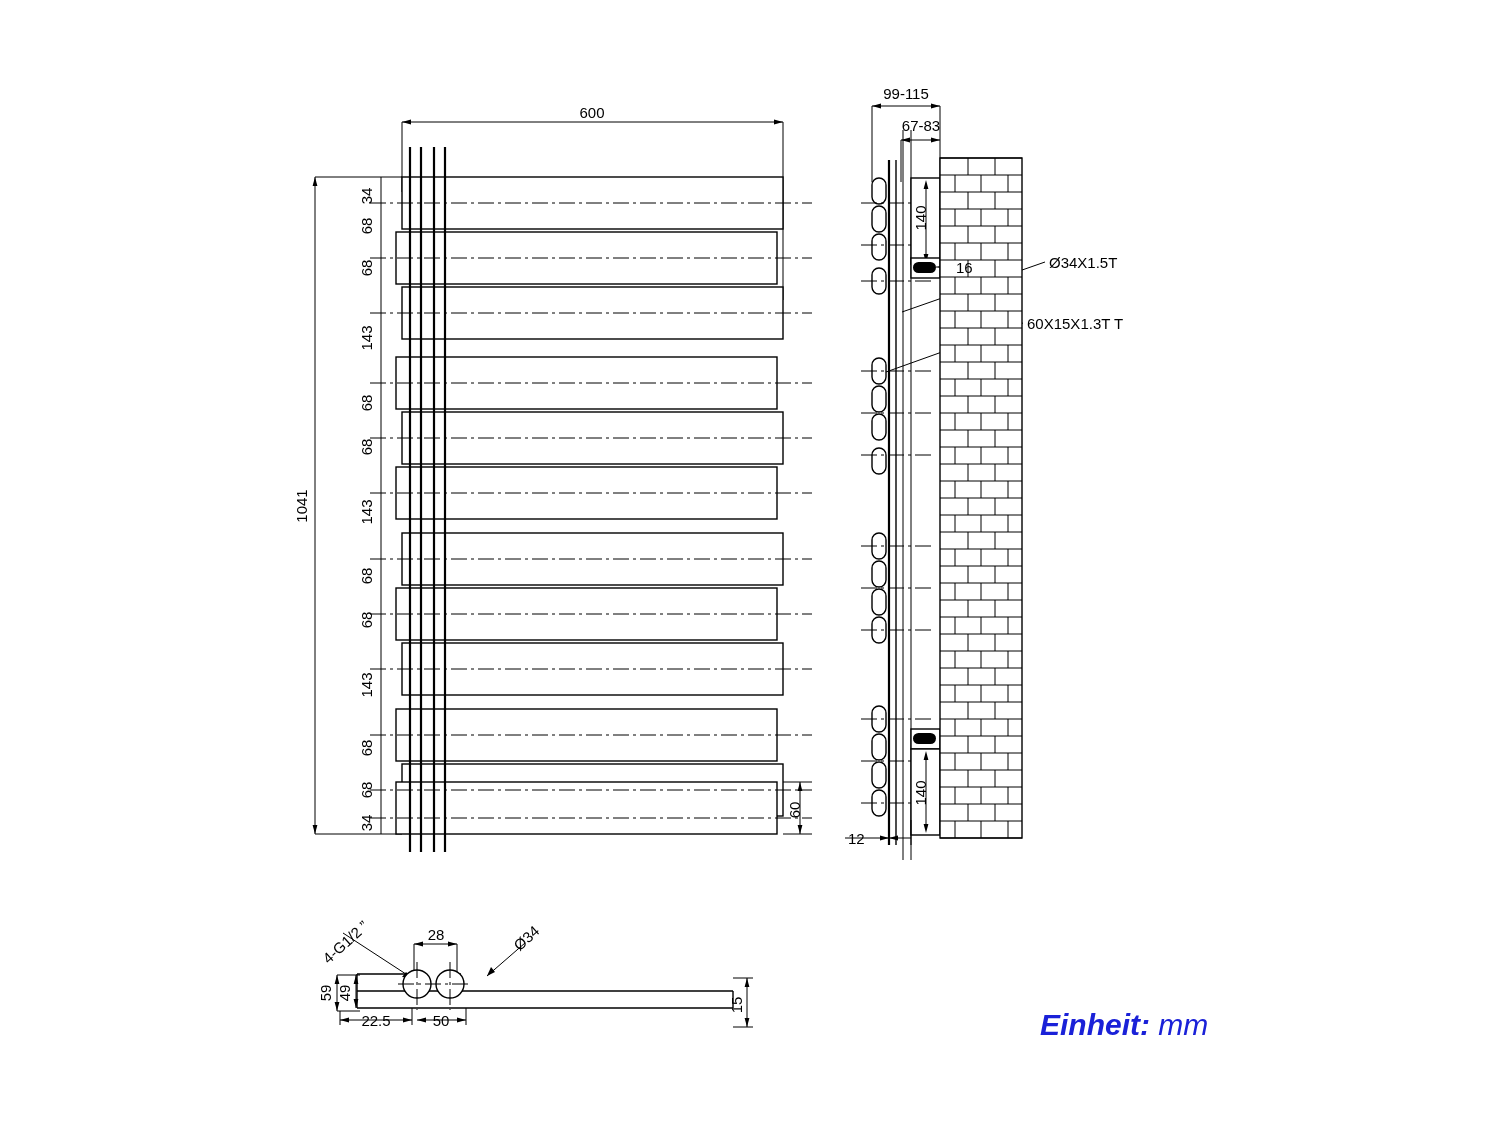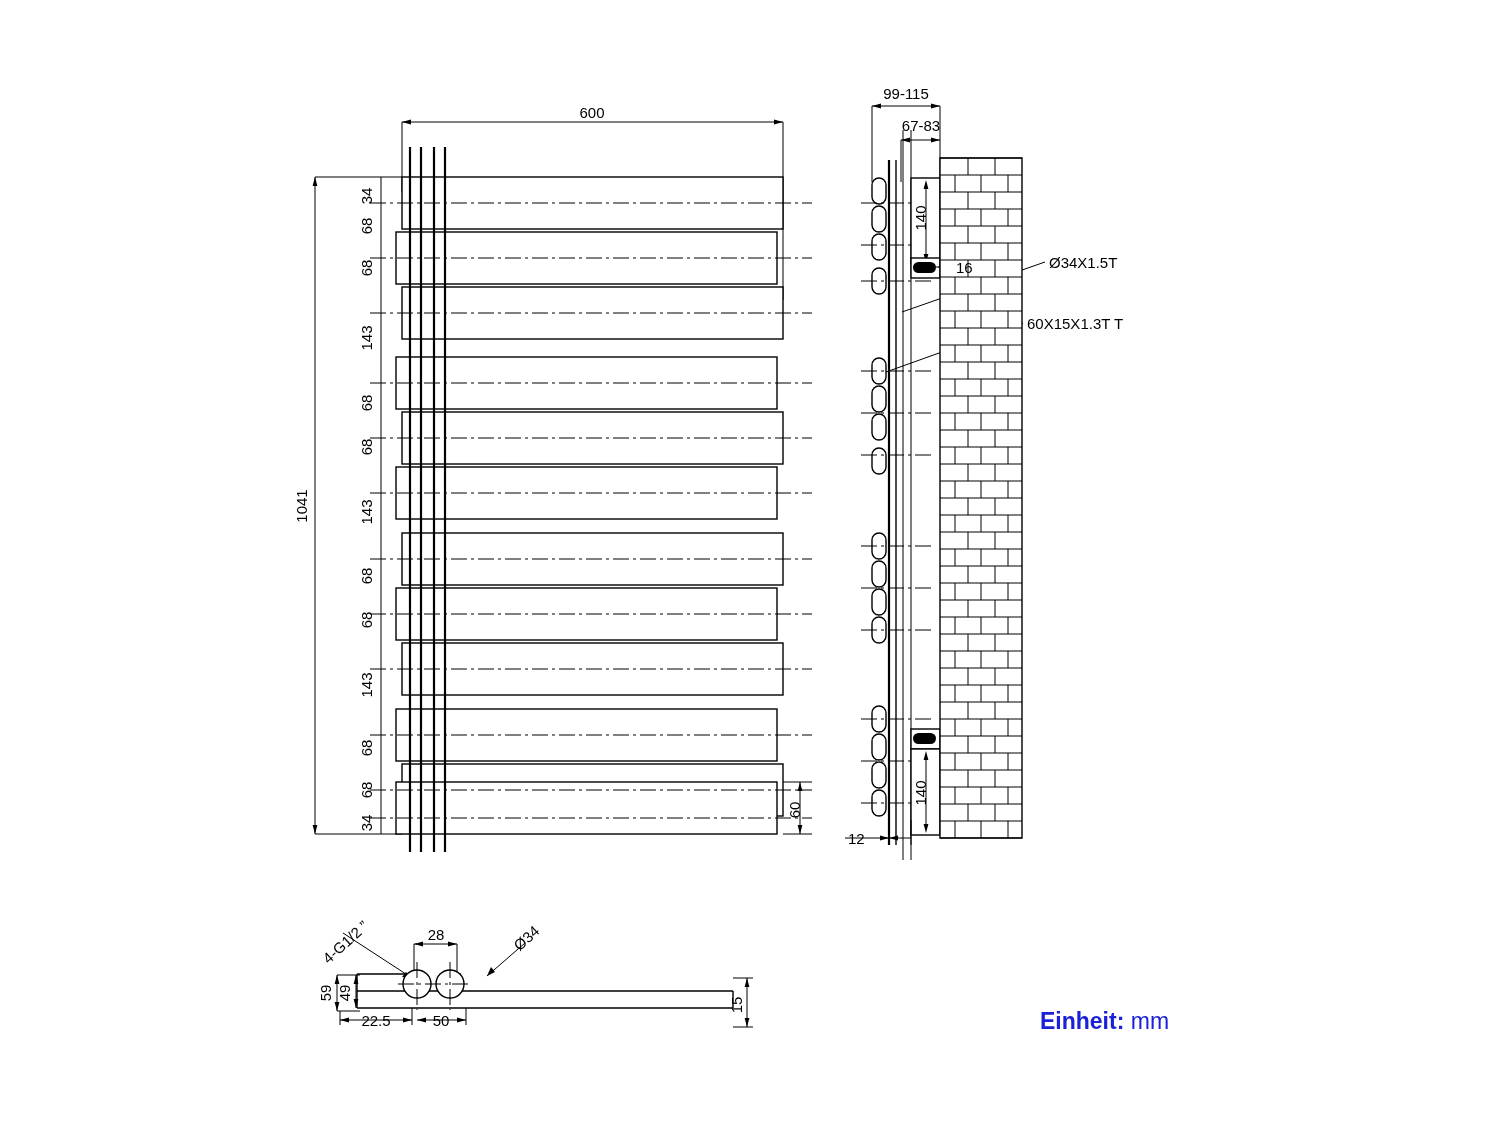--- a/index.html
+++ b/index.html
@@ -35,23 +35,24 @@
     fill: #000000;
   }
   .txt-rot {
     font-family: "Liberation Sans", sans-serif;
     font-size: 15px;
     fill: #000000;
   }
   .unit-label {
     position: absolute;
     font-family: "Liberation Sans", sans-serif;
-    font-size: 23px;
+    font-size: 30px;
     color: #1a21d8;
     white-space: nowrap;
+    font-style: italic;
   }
   .unit-label b { font-weight: bold; }
   .unit-label span.u { font-weight: normal; }
 </style>
 </head>
 <body>
 
 <div id="sheet">
 
   <svg class="drawing" viewBox="0 0 1500 1125">

